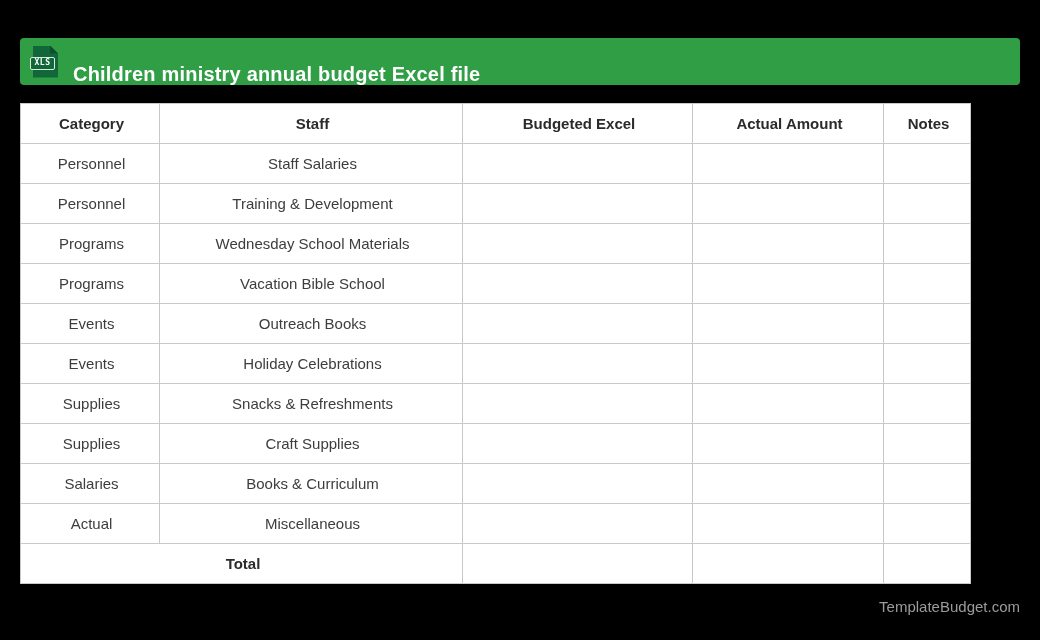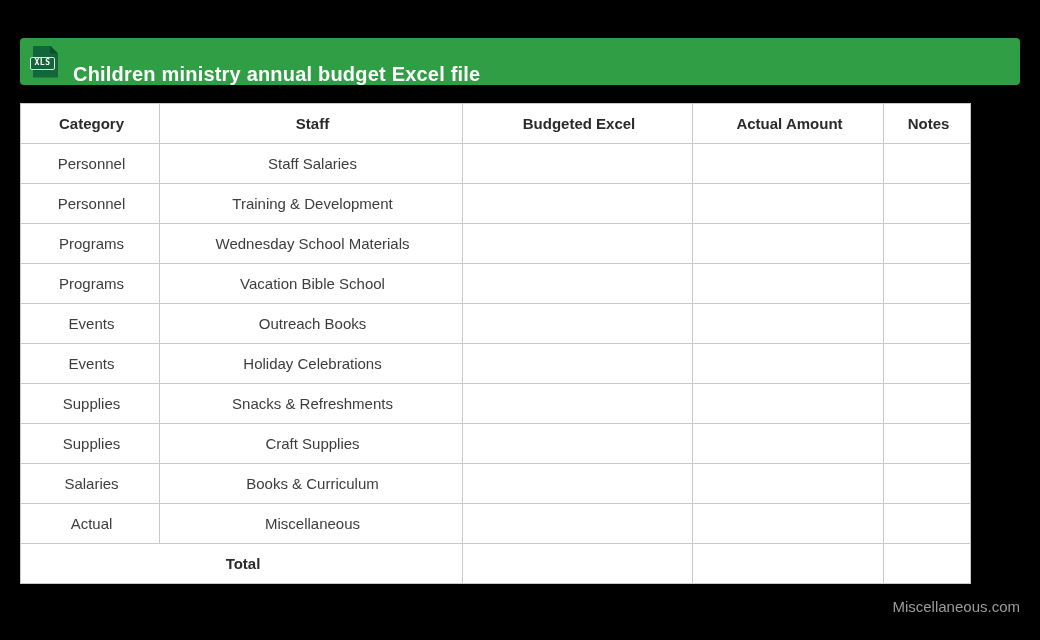--- a/index.html
+++ b/index.html
@@ -225,15 +225,15 @@
         </tr>
         <tr>
           <td colspan="2" class="total-cell">Total</td>
           <td></td>
           <td></td>
           <td></td>
         </tr>
       </tbody>
   </table>
 
-  <div class="footer-credit">Miscellaneous.com</div>
+  <div class="footer-credit">TemplateBudget.com</div>
 
 </div>
 
 </body></html>

